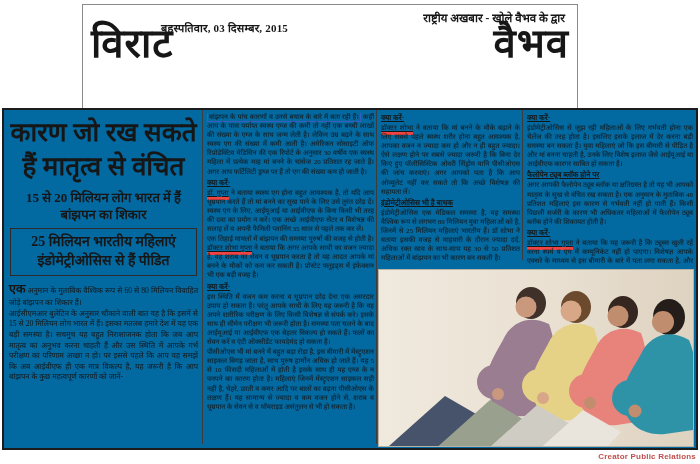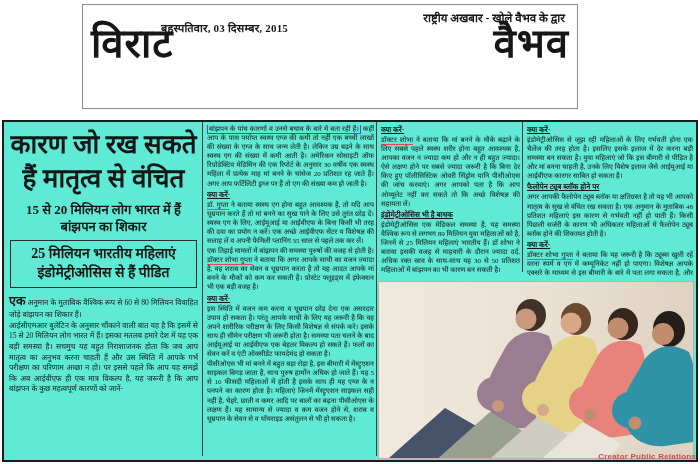--- a/index.html
+++ b/index.html
@@ -18,22 +18,22 @@
   #mh-date{position:absolute;left:78px;top:15px;font-size:11px;font-weight:bold;letter-spacing:.2px;}
   #mh-tagline{position:absolute;right:12px;top:5px;font-size:11.5px;font-weight:bold;}
   #mh-title{
     position:absolute;left:8px;right:8px;top:14px;
     display:flex;justify-content:space-between;align-items:flex-start;
     font-size:40px;font-weight:bold;line-height:1.25;letter-spacing:1px;
   }
 
   
   #main{
-    left:2px;top:120px;width:692px;height:338px;
-    border:2px solid #1c1c1c;background:#5eead4;
+    left:2px;top:108px;width:692px;height:338px;
+    border:2px solid #1c1c1c;background:#0369a1;
   }
   .vrule{position:absolute;width:1px;background:#3c3c3c;}
   #vr1{left:198px;top:0;height:334px;}
   #vr2{left:372px;top:0;height:334px;}
   #vr3{left:518px;top:0;height:150px;}
 
   
   #col1{position:absolute;left:4px;top:4px;width:191px;height:328px;overflow:hidden;text-align:center;}
   #headline{font-size:26px;font-weight:bold;line-height:1.32;margin:2px 0 4px;}
   #subhead{font-size:13px;font-weight:bold;line-height:1.35;margin:2px 4px 4px;}
@@ -47,21 +47,21 @@
     border:1px solid #3a5bbf;margin-top:2px;padding:0 1px;
     font-size:7.6px;line-height:1.35;text-align:justify;
   }
 
   
   .smallcol{position:absolute;overflow:hidden;text-align:justify;}
   .smallcol p{margin:0 0 1px 0;}
   .body-txt{font-size:7px;line-height:1.3;}
   .subhd{font-weight:bold;font-size:7.4px;line-height:1.35;text-decoration:underline;}
   .bluebox{border:1px solid #3a5bbf;padding:0 1px;}
-  .bluename{border-bottom:1px solid #ef4444;}
+  .bluename{border-bottom:3px solid #ef4444;text-decoration:underline;}
 
   #col2{left:203px;top:3px;width:167px;height:330px;}
   #col3{left:377px;top:3px;width:139px;height:152px;}
   #col4{left:523px;top:3px;width:166px;height:152px;}
 
   
   #photo{
     position:absolute;left:374px;top:159px;width:314px;height:176px;
     border:1px solid #b9b2a6;background:#e9e0d2;overflow:hidden;
   }

